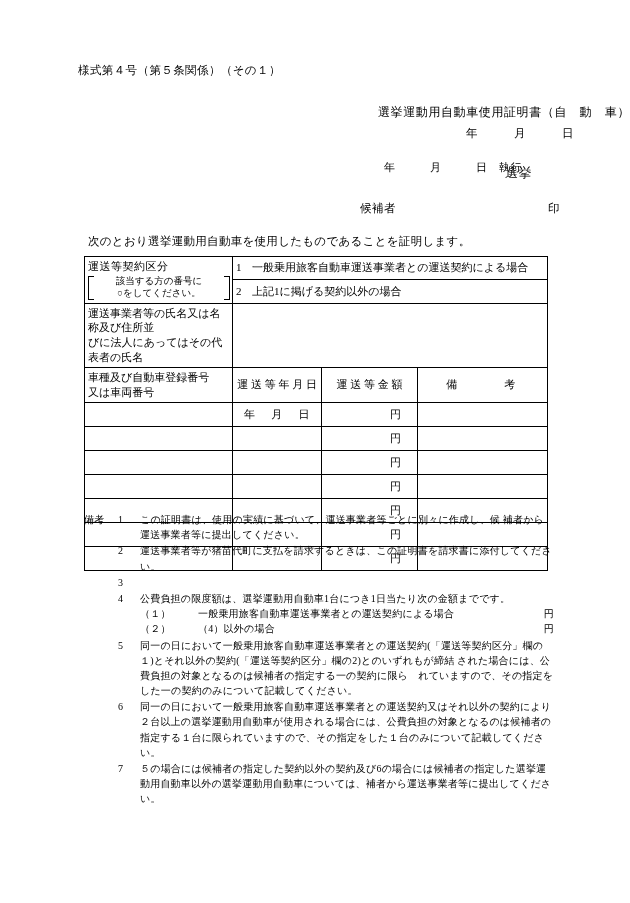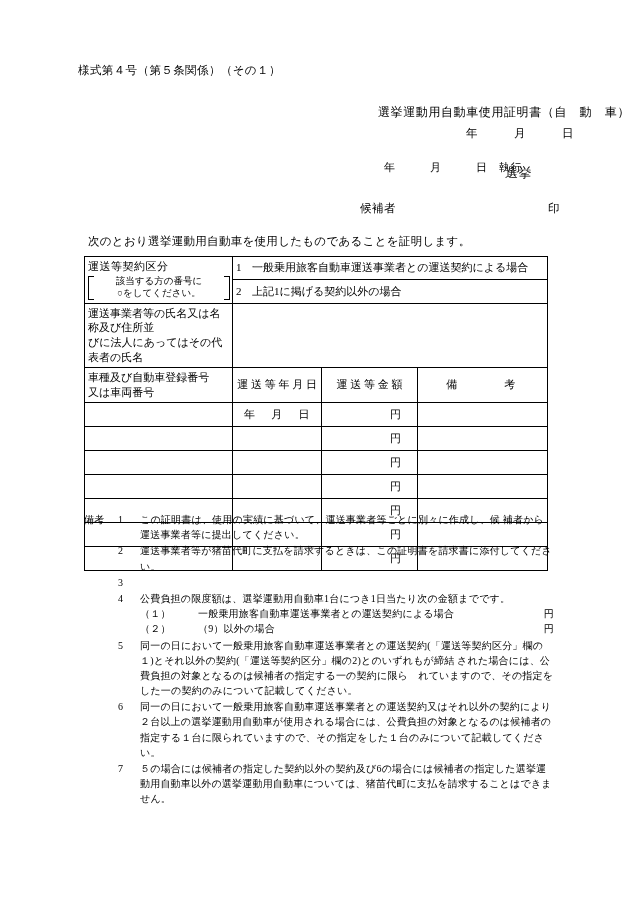--- a/index.html
+++ b/index.html
@@ -335,39 +335,39 @@
       <span class="note-num">4</span>
       <span class="note-body">
         <span>公費負担の限度額は、選挙運動用自動車1台につき1日当たり次の金額までです。</span>
         <div class="sub-row">
           <span class="sub-label">（１）</span>
           <span class="sub-text">一般乗用旅客自動車運送事業者との運送契約による場合</span>
           <span class="sub-amount">円</span>
         </div>
         <div class="sub-row">
           <span class="sub-label">（２）</span>
-          <span class="sub-text">（9）以外の場合</span>
+          <span class="sub-text">（4）以外の場合</span>
           <span class="sub-amount">円</span>
         </div>
       </span>
     </div>
 
     <div class="note-block">
       <span class="note-label"></span>
       <span class="note-num">5</span>
       <span class="note-body">同一の日において一般乗用旅客自動車運送事業者との運送契約(「運送等契約区分」欄の１)とそれ以外の契約(「運送等契約区分」欄の2)とのいずれもが締結 された場合には、公費負担の対象となるのは候補者の指定する一の契約に限ら　れていますので、その指定をした一の契約のみについて記載してください。</span>
     </div>
 
     <div class="note-block">
       <span class="note-label"></span>
       <span class="note-num">6</span>
       <span class="note-body">同一の日において一般乗用旅客自動車運送事業者との運送契約又はそれ以外の契約により２台以上の選挙運動用自動車が使用される場合には、公費負担の対象となるのは候補者の指定する１台に限られていますので、その指定をした１台のみについて記載してください。</span>
     </div>
 
     <div class="note-block">
       <span class="note-label"></span>
       <span class="note-num">7</span>
-      <span class="note-body">５の場合には候補者の指定した契約以外の契約及び6の場合には候補者の指定した選挙運動用自動車以外の選挙運動用自動車については、猪苗代町に支払を請求することはできません。</span>
+      <span class="note-body">５の場合には候補者の指定した契約以外の契約及び6の場合には候補者の指定した選挙運動用自動車以外の選挙運動用自動車については、補者から運送事業者等に提出してください。</span>
     </div>
 
   </div>
 
 </div>
 
 </body></html>

